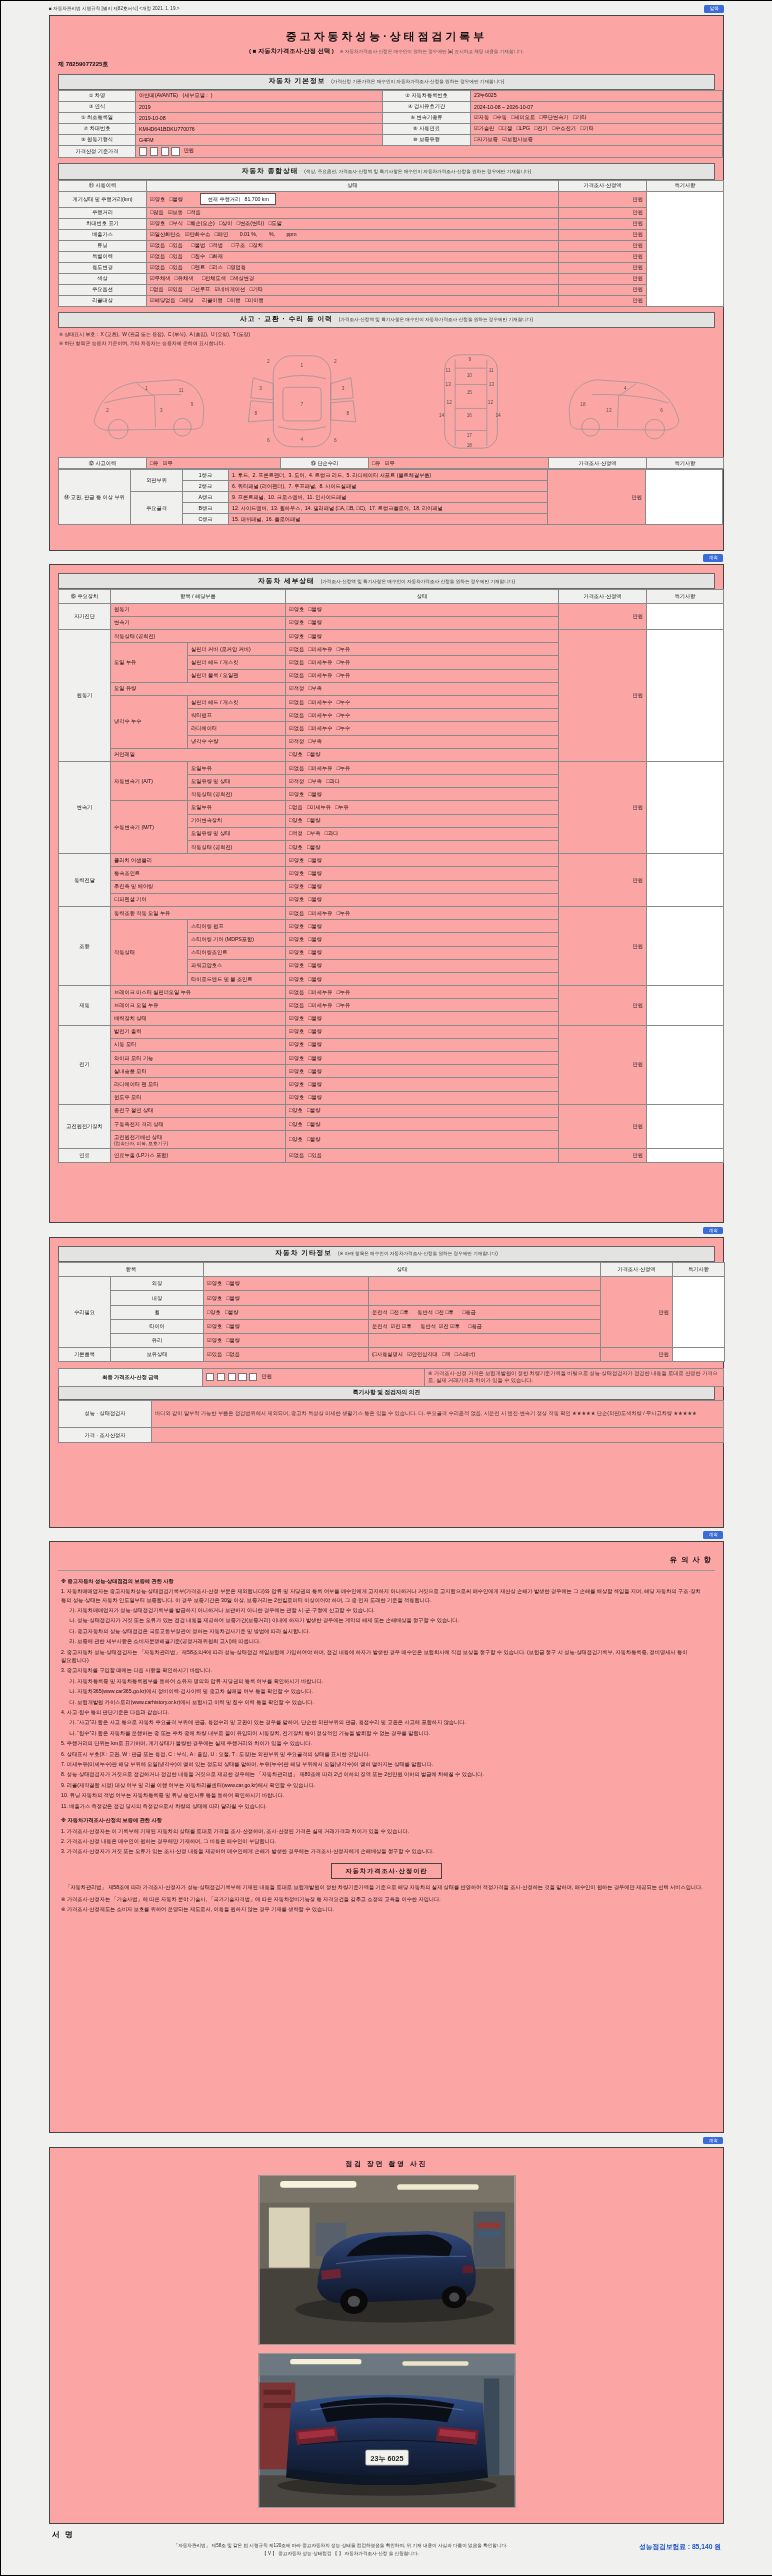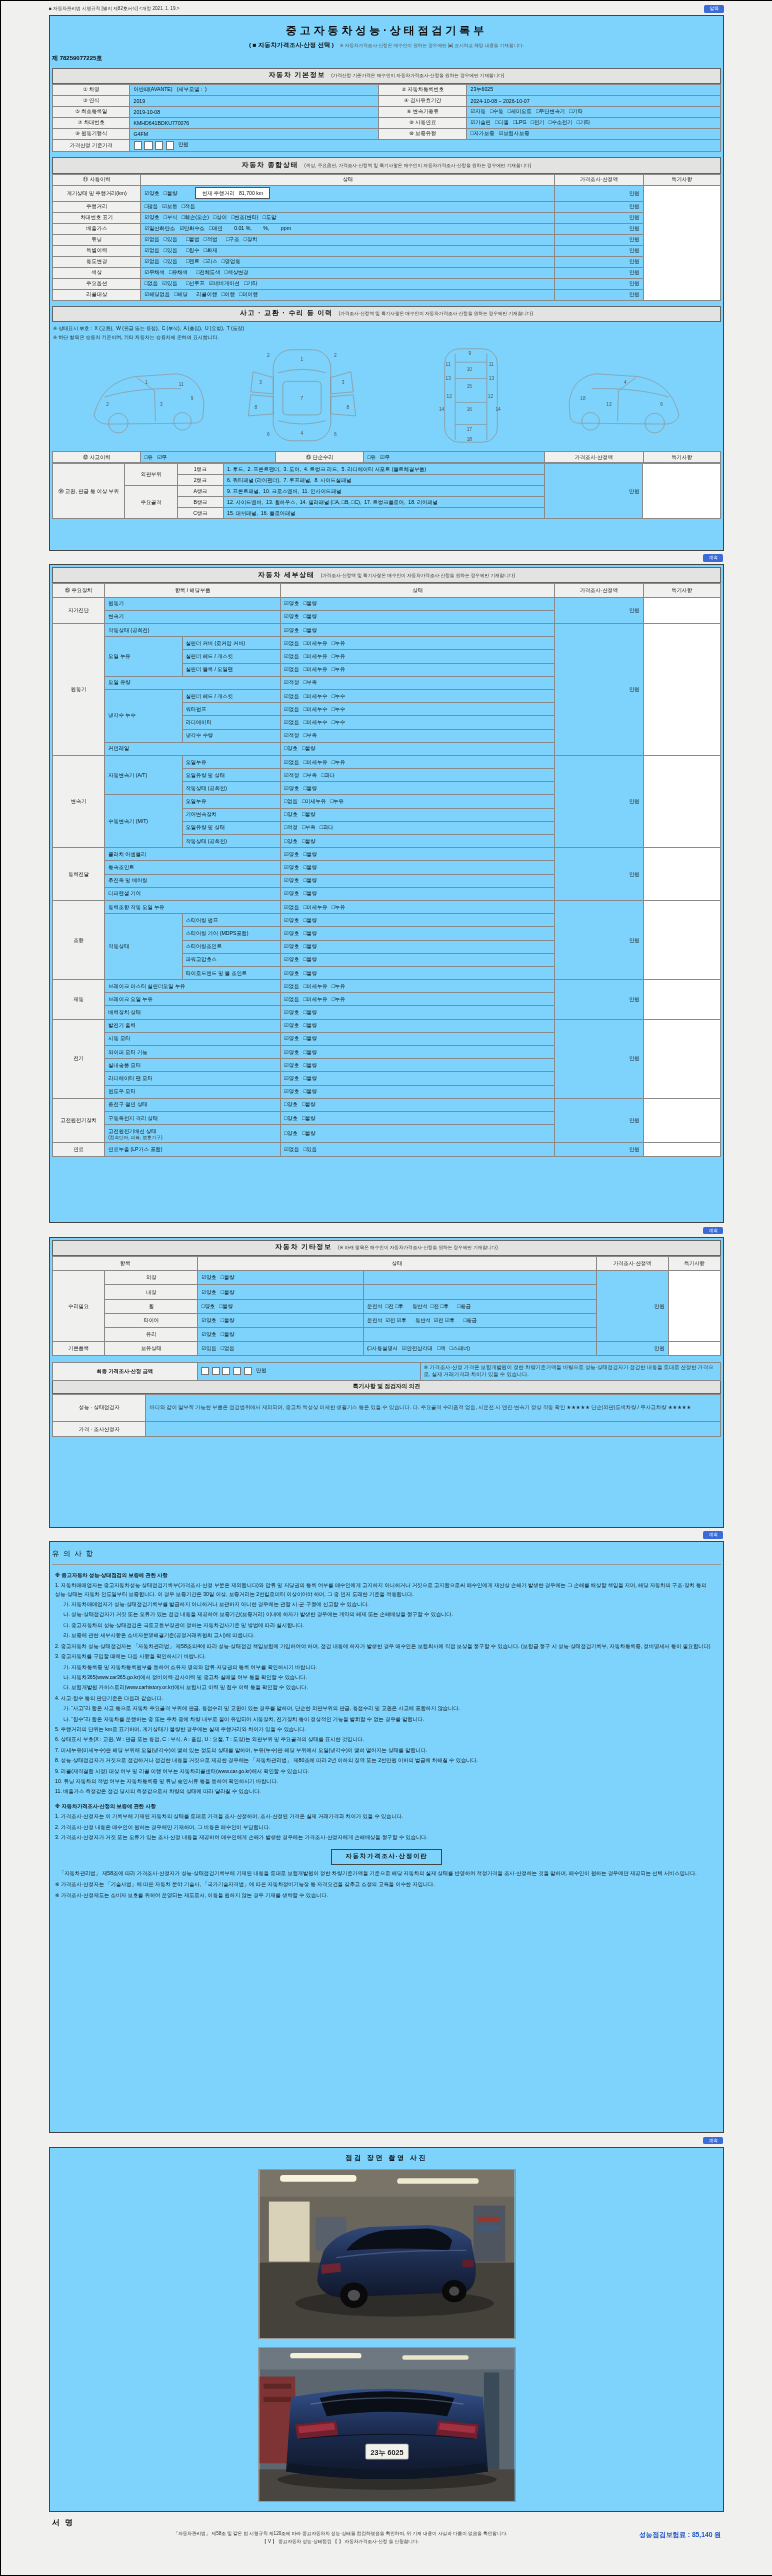--- a/index.html
+++ b/index.html
@@ -1,21 +1,21 @@
 <!DOCTYPE html>
 <html style="font-size:8.2px"><head>
 <meta charset="utf-8">
 <style>
 *{margin:0;padding:0;box-sizing:border-box}
 body{width:773px;height:2576px;background:#fff;font-family:"Liberation Sans","DejaVu Sans",sans-serif;color:#111}
 .canvas{width:773px;height:2576px;border:1px solid #000;background:#f0f0ee;padding:3.1px 48px 0;overflow:hidden}
 .topbar{display:flex;justify-content:space-between;align-items:center;font-size:4.6px;color:#333;margin:1px 0 2.1px}
 .badge{display:inline-block;background:#3a6bd8;color:#fff;font-size:4.6px;padding:1px 5.2px;border-radius:1.5px;line-height:1.2}
 .badge-row{text-align:right;margin:1.5px 1px 2.6px}
-.box{background:#7dd3fc;border:0.5px solid #444;padding:2px}
+.box{background:#fca5a5;border:0.5px solid #444;padding:8px}
 .box1{min-height:536px}
 .box2{min-height:659px}
 .box3{min-height:291px}
 .box4{min-height:592px}
 .box5{min-height:361px}
 .doc-title{text-align:center;font-size:10.8px;font-weight:bold;letter-spacing:3.1px;margin:6.2px 0 3.6px}
 .doc-sub{text-align:center;font-size:6.2px;font-weight:bold;margin-bottom:1.5px}
 .doc-sub .nt2{font-weight:normal;font-size:4.6px;color:#555;margin-left:4.1px}
 .doc-no{font-size:6px;font-weight:bold;margin:3.1px 0 2.6px}
 .band{background:#e3e3e1;border:0.5px solid #666;text-align:center;font-weight:bold;font-size:6.7px;letter-spacing:1px;padding:2.6px 2.1px;margin-top:5.2px}
@@ -33,21 +33,21 @@
 .nt{background:#fff}
 .mbox{display:inline-block;border:0.5px solid #555;padding:1.5px 6.2px;margin-left:17.5px;font-size:5.2px;background:#fff}
 .legend{font-size:4.9px;color:#222;margin:3.1px 1px 1px;white-space:pre-wrap}
 .diagrams{display:flex;justify-content:center;align-items:center;gap:9.3px;height:106px;margin:2.1px 0 3.1px}
 .diagrams svg{display:block}
 .dg{stroke:#909090;stroke-width:1.4;fill:none}
 .dgn{font-size:10px;fill:#555}
 .digit{display:inline-block;width:8.2px;height:8.2px;border:0.5px solid #777;margin-right:2.6px;vertical-align:middle;background:#fff}
 .small{font-size:4.6px;color:#333;white-space:normal;word-break:keep-all}
 .opband{background:#e3e3e1;border:0.5px solid #666;border-top:none;text-align:center;font-weight:bold;font-size:5.7px;padding:2.1px}
-.notice-title{text-align:left;font-weight:normal;font-size:7.2px;letter-spacing:4.1px;padding:4.1px 0 5.2px;border-bottom:0.5px solid #999;margin-bottom:5.2px}
+.notice-title{text-align:right;font-weight:bold;font-size:7.2px;letter-spacing:4.1px;padding:4.1px 0 5.2px;border-bottom:0.5px solid #999;margin-bottom:5.2px}
 .nl{font-size:5.2px;line-height:1.6;margin:2.1px 3.1px;word-break:keep-all}
 .nl.h{font-weight:bold;margin-top:6.2px}
 .nl.s1{margin-left:11.3px}
 .ctrwrap{text-align:center;margin:7.2px 0 4.1px}
 .ctrbox{display:inline-block;border:0.5px solid #444;font-weight:bold;font-size:6.2px;padding:2.6px 13.4px;letter-spacing:1px}
 .nl.ctr{margin:3.1px 7.2px}
 .ph-title{text-align:center;font-weight:bold;font-size:6.7px;letter-spacing:2.1px;margin:4.1px 0 6.2px}
 .ph{display:block;margin:0 auto 7.2px;border:0.5px solid #999}
 .sign{margin:4.1px 2.1px 0;padding:2.1px 1px}
 .sign-title{font-weight:bold;font-size:7.7px;letter-spacing:5.2px;margin-bottom:2.1px}

